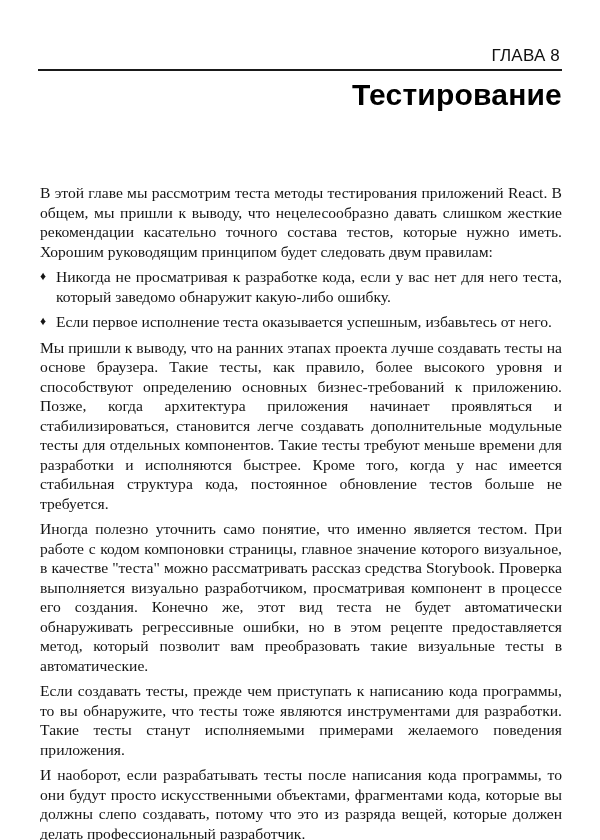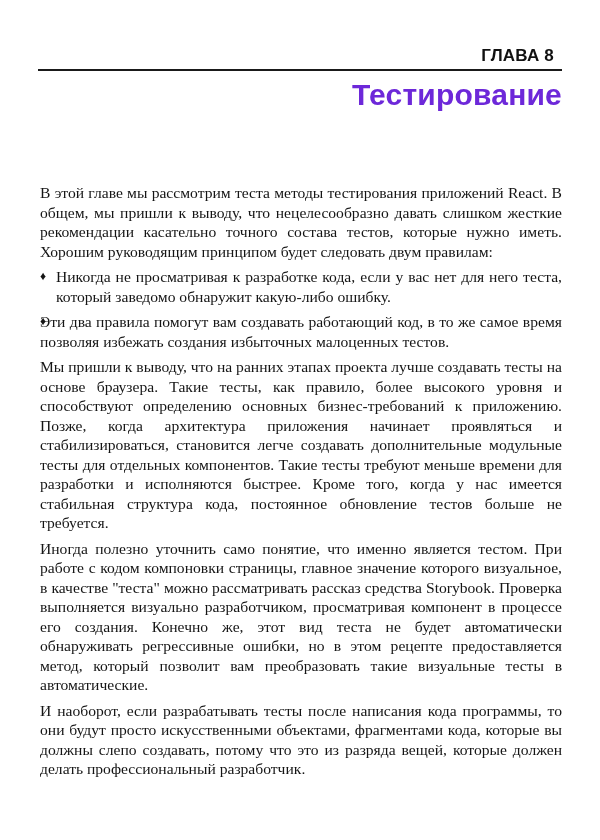--- a/index.html
+++ b/index.html
@@ -1,29 +1,29 @@
 <!DOCTYPE html>
 <html><head>
 <meta charset="utf-8">
 <style>
   html, body { margin:0; padding:0; background:#ffffff; }
   body { width:600px; height:840px; position:relative; overflow:hidden; color:#111; }
   .page { position:absolute; left:40px; top:0; width:522px; }
   .chapter-label {
-    position:absolute; right:8px; top:46px;
-    font-family:"Liberation Sans", sans-serif; font-weight:bold;
+    position:absolute; right:2px; top:46px;
+    font-family:"Liberation Sans", sans-serif; font-weight:normal;
     font-size:17px; letter-spacing:0.2px; color:#111;
   }
   .rule {
     position:absolute; left:-2px; right:0; top:69px; height:2px; background:#1a1a1a;
   }
   .chapter-title {
     position:absolute; right:0; top:78px;
     font-family:"Liberation Sans", sans-serif; font-weight:bold;
-    font-size:30px; color:#6d28d9; letter-spacing:0.2px;
+    font-size:30px; color:#000000; letter-spacing:0.2px;
   }
   .body {
     position:absolute; left:0; top:183px; width:522px;
     font-family:"Liberation Serif", serif; font-size:15.6px; line-height:19.5px;
     text-align:justify; color:#151515;
   }
   .body p { margin:0 0 6px 0; hyphens:manual; }
   .body ul { list-style:none; margin:4px 0 6px 0; padding:0; }
   .body li { position:relative; padding-left:16px; margin-bottom:6px; }
   .body li .bullet { position:absolute; left:0; top:0; font-size:12px; line-height:19.5px; }
@@ -38,21 +38,22 @@
 
   <div class="body">
     <p>В этой главе мы рассмотрим теста методы тестирования приложений React. В общем, мы пришли к выводу, что нецелесообразно давать слишком жесткие рекомендации касательно точного состава тестов, которые нужно иметь. Хорошим руководящим принципом будет следовать двум правилам:</p>
     <ul>
       <li>
         <span class="bullet">♦</span>
         <span>Никогда не просматривая к разработке кода, если у вас нет для него теста, который заведомо обнаружит какую-либо ошибку.</span>
       </li>
       <li>
         <span class="bullet">♦</span>
+        <span>Если первое исполнение теста оказывается успешным, избавьтесь от него.</span>
       </li>
     </ul>
-    <p>Эти два правила помогут вам создавать работающий код, в то же самое время позволяя избежать создания избыточных малоценных тестов.</p>
     <p>Мы пришли к выводу, что на ранних этапах проекта лучше создавать тесты на основе браузера. Такие тесты, как правило, более высокого уровня и способствуют определению основных бизнес-требований к приложению. Позже, когда архитектура приложения начинает проявляться и стабилизироваться, становится легче создавать дополнительные модульные тесты для отдельных компонентов. Такие тесты требуют меньше времени для разработки и исполняются быстрее. Кроме того, когда у нас имеется стабильная структура кода, постоянное обновление тестов больше не требуется.</p>
     <p>Иногда полезно уточнить само понятие, что именно является тестом. При работе с кодом компоновки страницы, главное значение которого визуальное, в качестве "теста" можно рассматривать рассказ средства Storybook. Проверка выполняется визуально разработчиком, просматривая компонент в процессе его создания. Конечно же, этот вид теста не будет автоматически обнаруживать регрессивные ошибки, но в этом рецепте предоставляется метод, который позволит вам преобразовать такие визуальные тесты в автоматические.</p>
+    <p>Если создавать тесты, прежде чем приступать к написанию кода программы, то вы обнаружите, что тесты тоже являются инструментами для разработки. Такие тесты станут исполняемыми примерами желаемого поведения приложения.</p>
     <p>И наоборот, если разрабатывать тесты после написания кода программы, то они будут просто искусственными объектами, фрагментами кода, которые вы должны слепо создавать, потому что это из разряда вещей, которые должен делать профессиональный разработчик.</p>
 
   </div>
 </div>
 
 </body></html>

